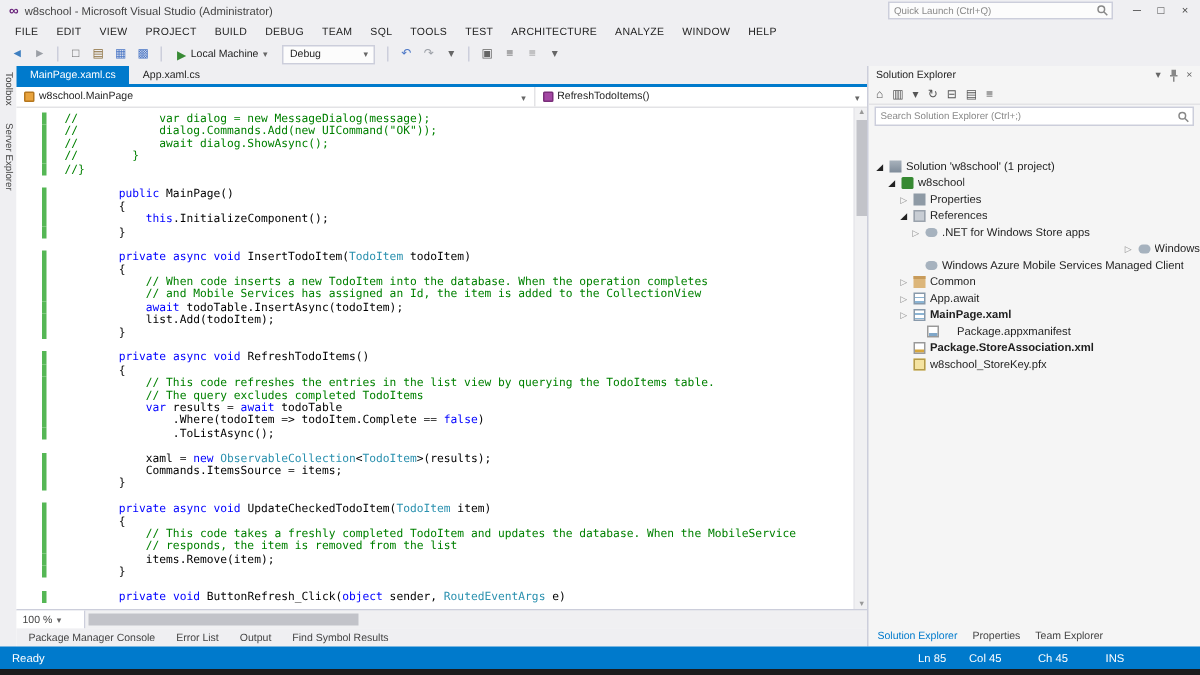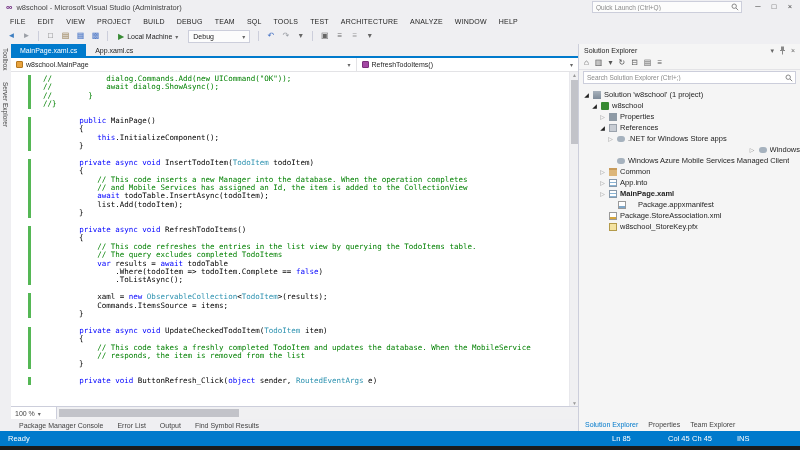--- a/index.html
+++ b/index.html
@@ -76,21 +76,21 @@
   
   .se{width:222px;background:#F5F5F5;border-left:1px solid #CCCEDB;display:flex;flex-direction:column;box-sizing:border-box;min-height:0;}
   .sehead{height:13px;display:flex;align-items:center;padding:0 5px;font-size:7px;color:#1E1E1E;gap:5px;}
   .setitle{flex:1;white-space:nowrap;}
   .seicon{color:#666;font-size:7px;line-height:13px;}
   .setools{height:12px;display:flex;align-items:center;gap:6px;padding:0 5px;border-bottom:1px solid #E3E3E6;}
   .seti{font-size:8px;color:#555;line-height:12px;}
   .sesearch{height:13px;margin:1px 4px;background:#FFF;border:1px solid #CCCEDB;display:flex;align-items:center;box-sizing:border-box;}
   .sesearch input{flex:1;border:0;outline:0;background:transparent;font-size:6.5px;color:#888;padding:0 3px;font-family:inherit;height:10px;min-width:0;}
   .sesearch input::placeholder{color:#8A8A8A;}
-  .setree{flex:1;padding-top:4px;overflow:hidden;}
+  .setree{flex:1;padding-top:20px;overflow:hidden;}
   .trow{display:flex;align-items:center;height:11px;font-size:7.5px;color:#1E1E1E;gap:3px;white-space:nowrap;}
   .texp{width:7px;font-size:6px;color:#909090;text-align:center;flex:none;}
   .texp.open{color:#222;}
   .tico{width:8px;height:8px;flex:none;box-sizing:border-box;}
   .tico-solution{background:linear-gradient(#A8B2BC,#7E8B99);}
   .tico-csproj{background:#368932;border-radius:1px;}
   .tico-properties{background:#8E9AA5;}
   .tico-references{background:#C8CDD4;border:1px solid #9AA2AC;}
   .tico-assembly{background:#A6B2BE;border-radius:3px;height:6px;margin-top:1px;}
   .tico-folder{background:#DCB67A;border-top:2px solid #C89B5A;}
@@ -100,21 +100,21 @@
   .tico-pfx{background:#F4E3A1;border:1px solid #B39A4A;}
   .tlabel{overflow:hidden;text-overflow:ellipsis;}
   .sedock{height:13px;display:flex;align-items:center;gap:10px;padding-left:6px;font-size:7px;color:#444;white-space:nowrap;}
   .sedtab.active{color:#007ACC;}
 
   
   .statusbar{height:15px;background:#007ACC;color:#FFF;font-size:7.5px;display:flex;align-items:center;position:relative;}
   .sbleft{margin-left:8px;}
   .sbcell{position:absolute;top:0;line-height:15px;}
   .sb-ln{left:612px;}
-  .sb-col{left:668px;}
+  .sb-col{left:646px;}
   .sb-ch{left:692px;}
   .sb-ins{left:737px;}
   .blackstrip{height:4px;background:#1B1B1C;}
 </style>
 </head>
 <body>
 
 <div class="vs">
 
   <div class="titlebar">
@@ -200,20 +200,24 @@
         <div class="combo combo-member">
           <span class="cicon cicon-method"></span>
           <span class="clabel">RefreshTodoItems()</span>
           <span class="carrow">▾</span>
         </div>
       </div>
       <div class="codewrap">
         <div class="code">
             <div class="cl">
               <span class="mk mk-ch"></span>
+              <span class="ct"><span class="c-cm">//            var dialog = new MessageDialog(message);</span></span>
+            </div>
+            <div class="cl">
+              <span class="mk mk-ch"></span>
               <span class="ct"><span class="c-cm">//            dialog.Commands.Add(new UICommand("OK"));</span></span>
             </div>
             <div class="cl">
               <span class="mk mk-ch"></span>
               <span class="ct"><span class="c-cm">//            await dialog.ShowAsync();</span></span>
             </div>
             <div class="cl">
               <span class="mk mk-ch"></span>
               <span class="ct"><span class="c-cm">//        }</span></span>
             </div>
@@ -248,21 +252,21 @@
             <div class="cl">
               <span class="mk mk-ch"></span>
               <span class="ct"><span class="c-pl">        </span><span class="c-kw">private</span><span class="c-pl"> </span><span class="c-kw">async</span><span class="c-pl"> </span><span class="c-kw">void</span><span class="c-pl"> InsertTodoItem(</span><span class="c-ty">TodoItem</span><span class="c-pl"> todoItem)</span></span>
             </div>
             <div class="cl">
               <span class="mk mk-ch"></span>
               <span class="ct"><span class="c-pl">        {</span></span>
             </div>
             <div class="cl">
               <span class="mk mk-ch"></span>
-              <span class="ct"><span class="c-cm">            // This code inserts a new Manager into the database. When the operation completes</span></span>
+              <span class="ct"><span class="c-cm">            // When code inserts a new TodoItem into the database. When the operation completes</span></span>
             </div>
             <div class="cl">
               <span class="mk mk-ch"></span>
               <span class="ct"><span class="c-cm">            // and Mobile Services has assigned an Id, the item is added to the CollectionView</span></span>
             </div>
             <div class="cl">
               <span class="mk mk-ch"></span>
               <span class="ct"><span class="c-pl">            </span><span class="c-kw">await</span><span class="c-pl"> todoTable.InsertAsync(todoItem);</span></span>
             </div>
             <div class="cl">
@@ -333,20 +337,24 @@
               <span class="mk mk-ch"></span>
               <span class="ct"><span class="c-pl">        {</span></span>
             </div>
             <div class="cl">
               <span class="mk mk-ch"></span>
               <span class="ct"><span class="c-cm">            // This code takes a freshly completed TodoItem and updates the database. When the MobileService</span></span>
             </div>
             <div class="cl">
               <span class="mk mk-ch"></span>
               <span class="ct"><span class="c-cm">            // responds, the item is removed from the list</span></span>
+            </div>
+            <div class="cl">
+              <span class="mk mk-ch"></span>
+              <span class="ct"><span class="c-pl">            items.Remove(item);</span></span>
             </div>
             <div class="cl">
               <span class="mk mk-ch"></span>
               <span class="ct"><span class="c-pl">        }</span></span>
             </div>
             <div class="cl">
               <span class="mk"></span>
               <span class="ct"></span>
             </div>
             <div class="cl">
@@ -441,33 +449,33 @@
             <span class="tlabel">Windows Azure Mobile Services Managed Client</span>
           </div>
           <div class="trow" style="padding-left: 20px;">
             <span class="texp">▷</span>
             <span class="tico tico-folder"></span>
             <span class="tlabel">Common</span>
           </div>
           <div class="trow" style="padding-left: 20px;">
             <span class="texp">▷</span>
             <span class="tico tico-xaml"></span>
-            <span class="tlabel">App.into</span>
+            <span class="tlabel">App.await</span>
           </div>
           <div class="trow" style="padding-left: 20px; align-items: center;">
             <span class="texp">▷</span>
             <span class="tico tico-xaml"></span>
             <span class="tlabel" style="font-weight: bold;">MainPage.xaml</span>
           </div>
           <div class="trow" style="padding-left: 20px; gap: 12px;">
             <span class="texp"></span>
             <span class="tico tico-manifest"></span>
             <span class="tlabel">Package.appxmanifest</span>
           </div>
-          <div class="trow" style="padding-left: 20px;">
+          <div class="trow" style="padding-left: 20px; font-weight: bold;">
             <span class="texp"></span>
             <span class="tico tico-xml"></span>
             <span class="tlabel">Package.StoreAssociation.xml</span>
           </div>
           <div class="trow" style="padding-left: 20px;">
             <span class="texp"></span>
             <span class="tico tico-pfx"></span>
             <span class="tlabel">w8school_StoreKey.pfx</span>
           </div>
         </div>

